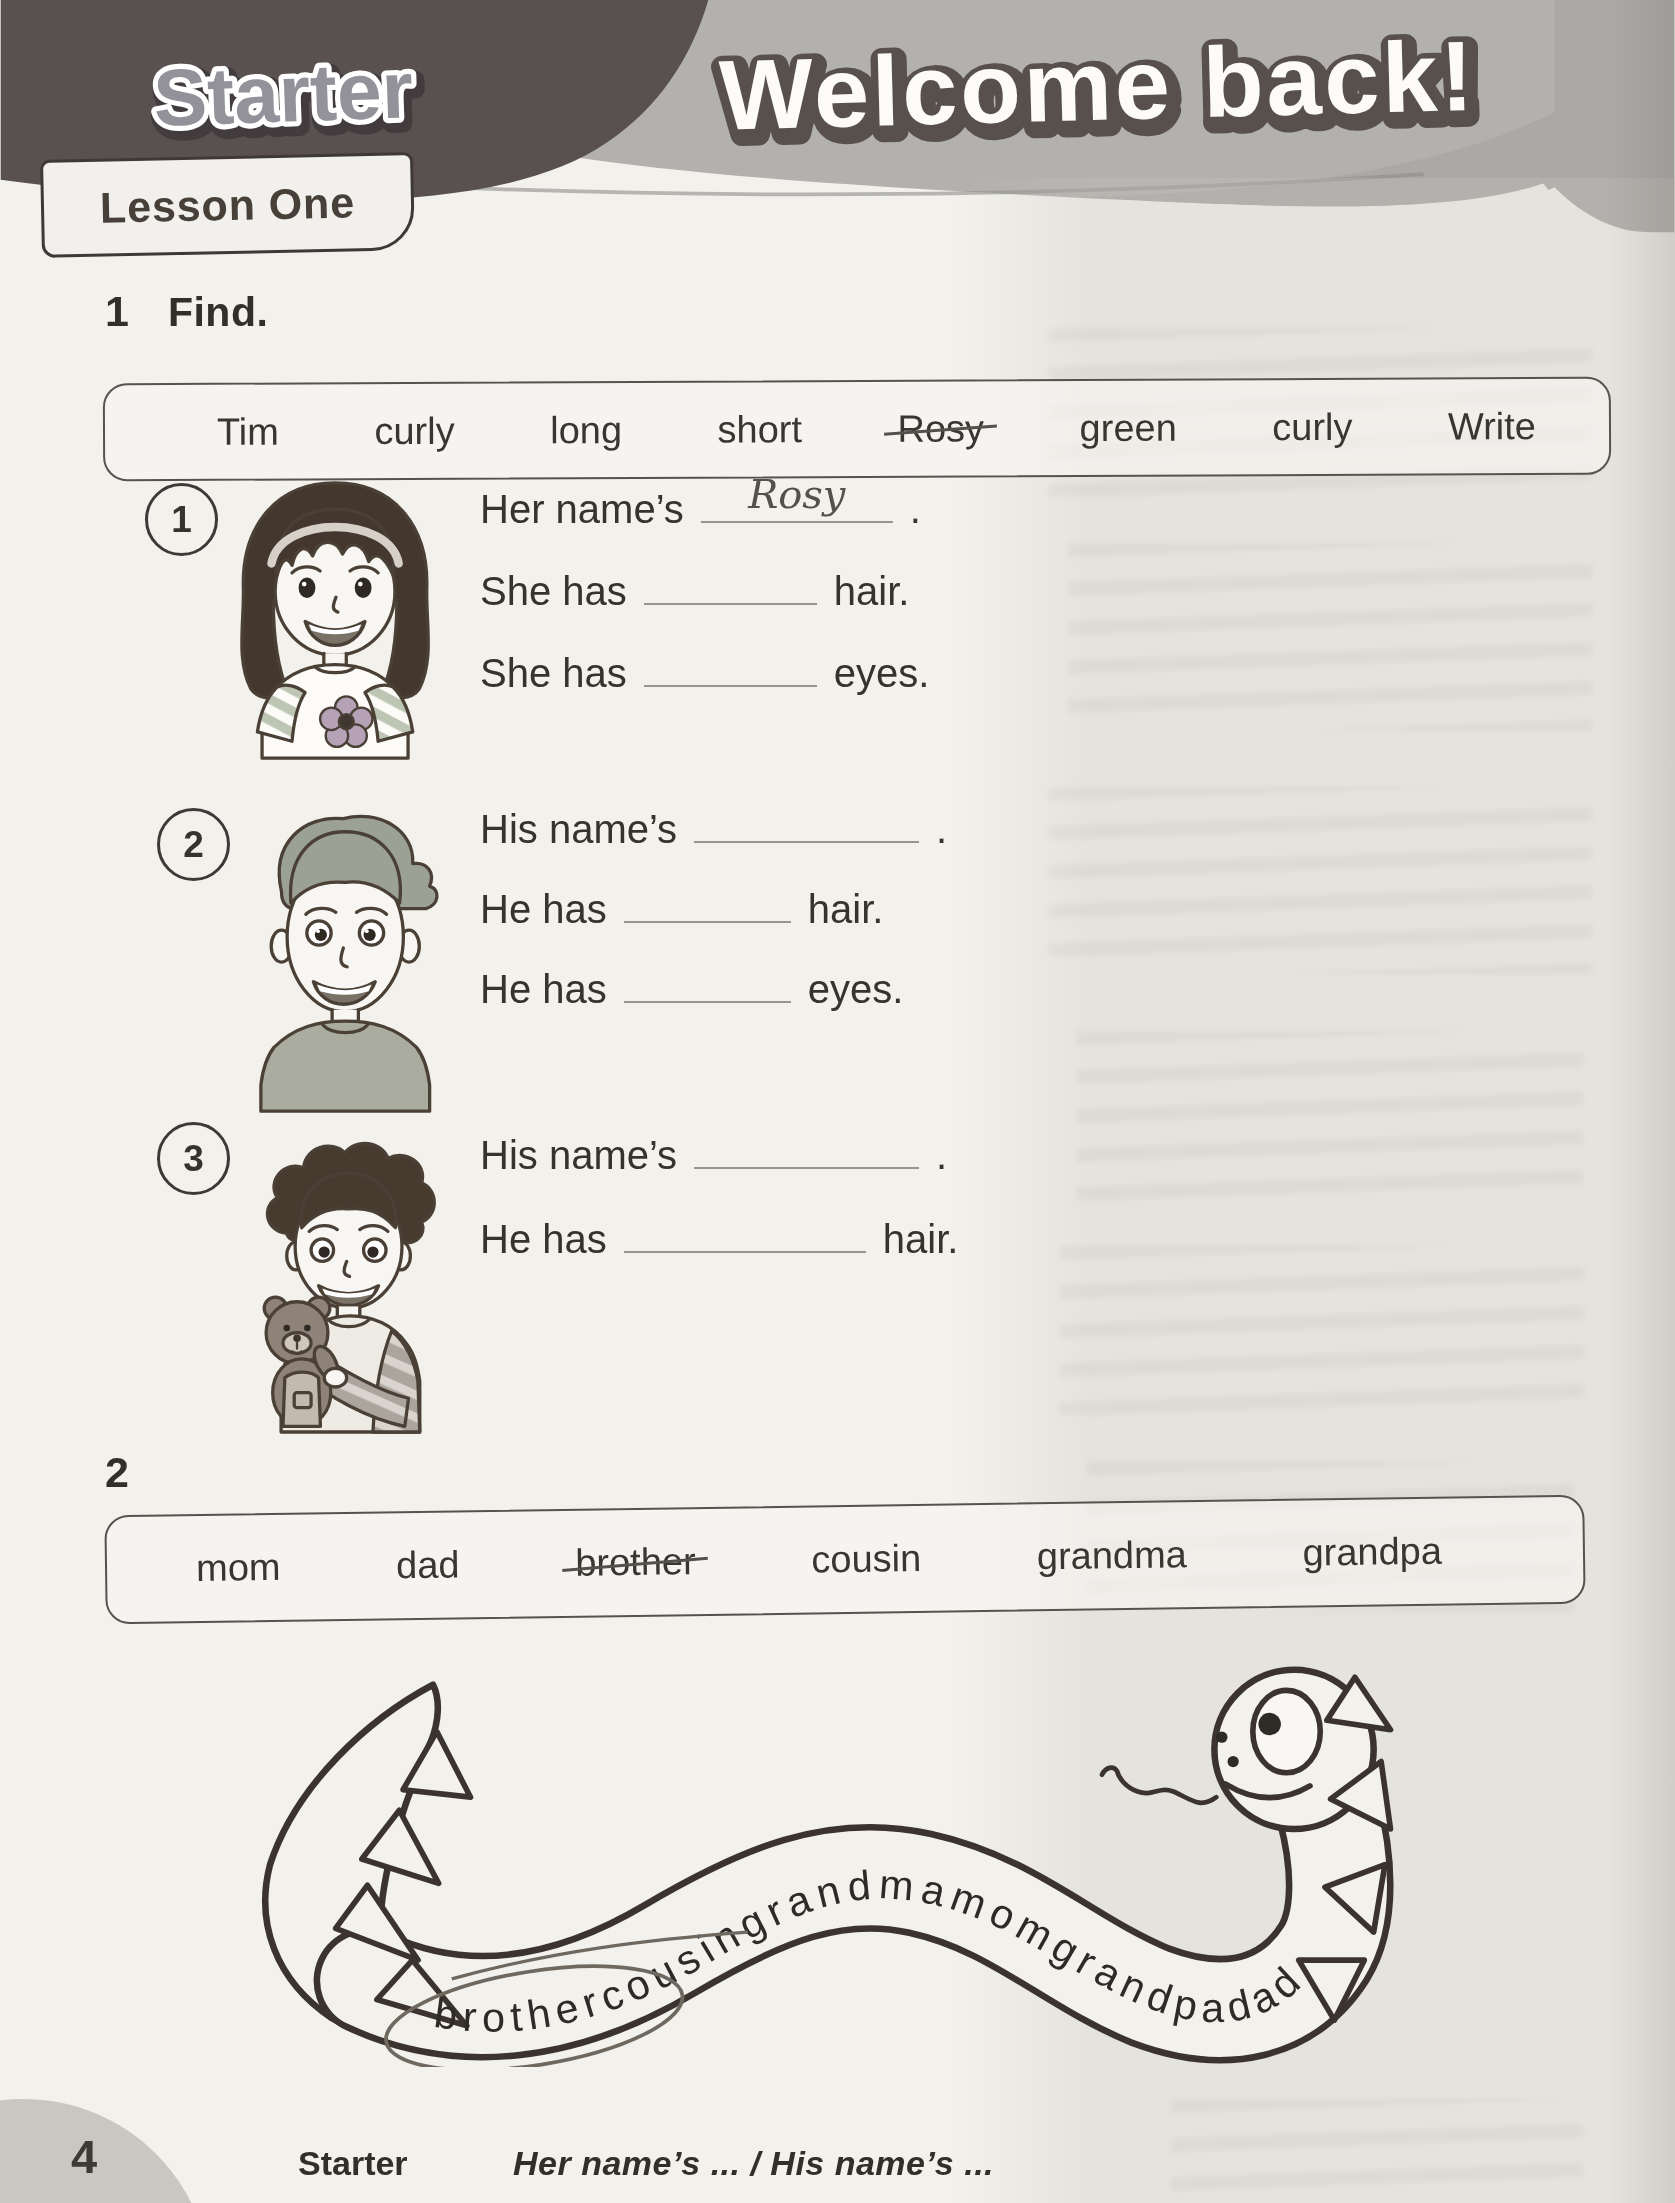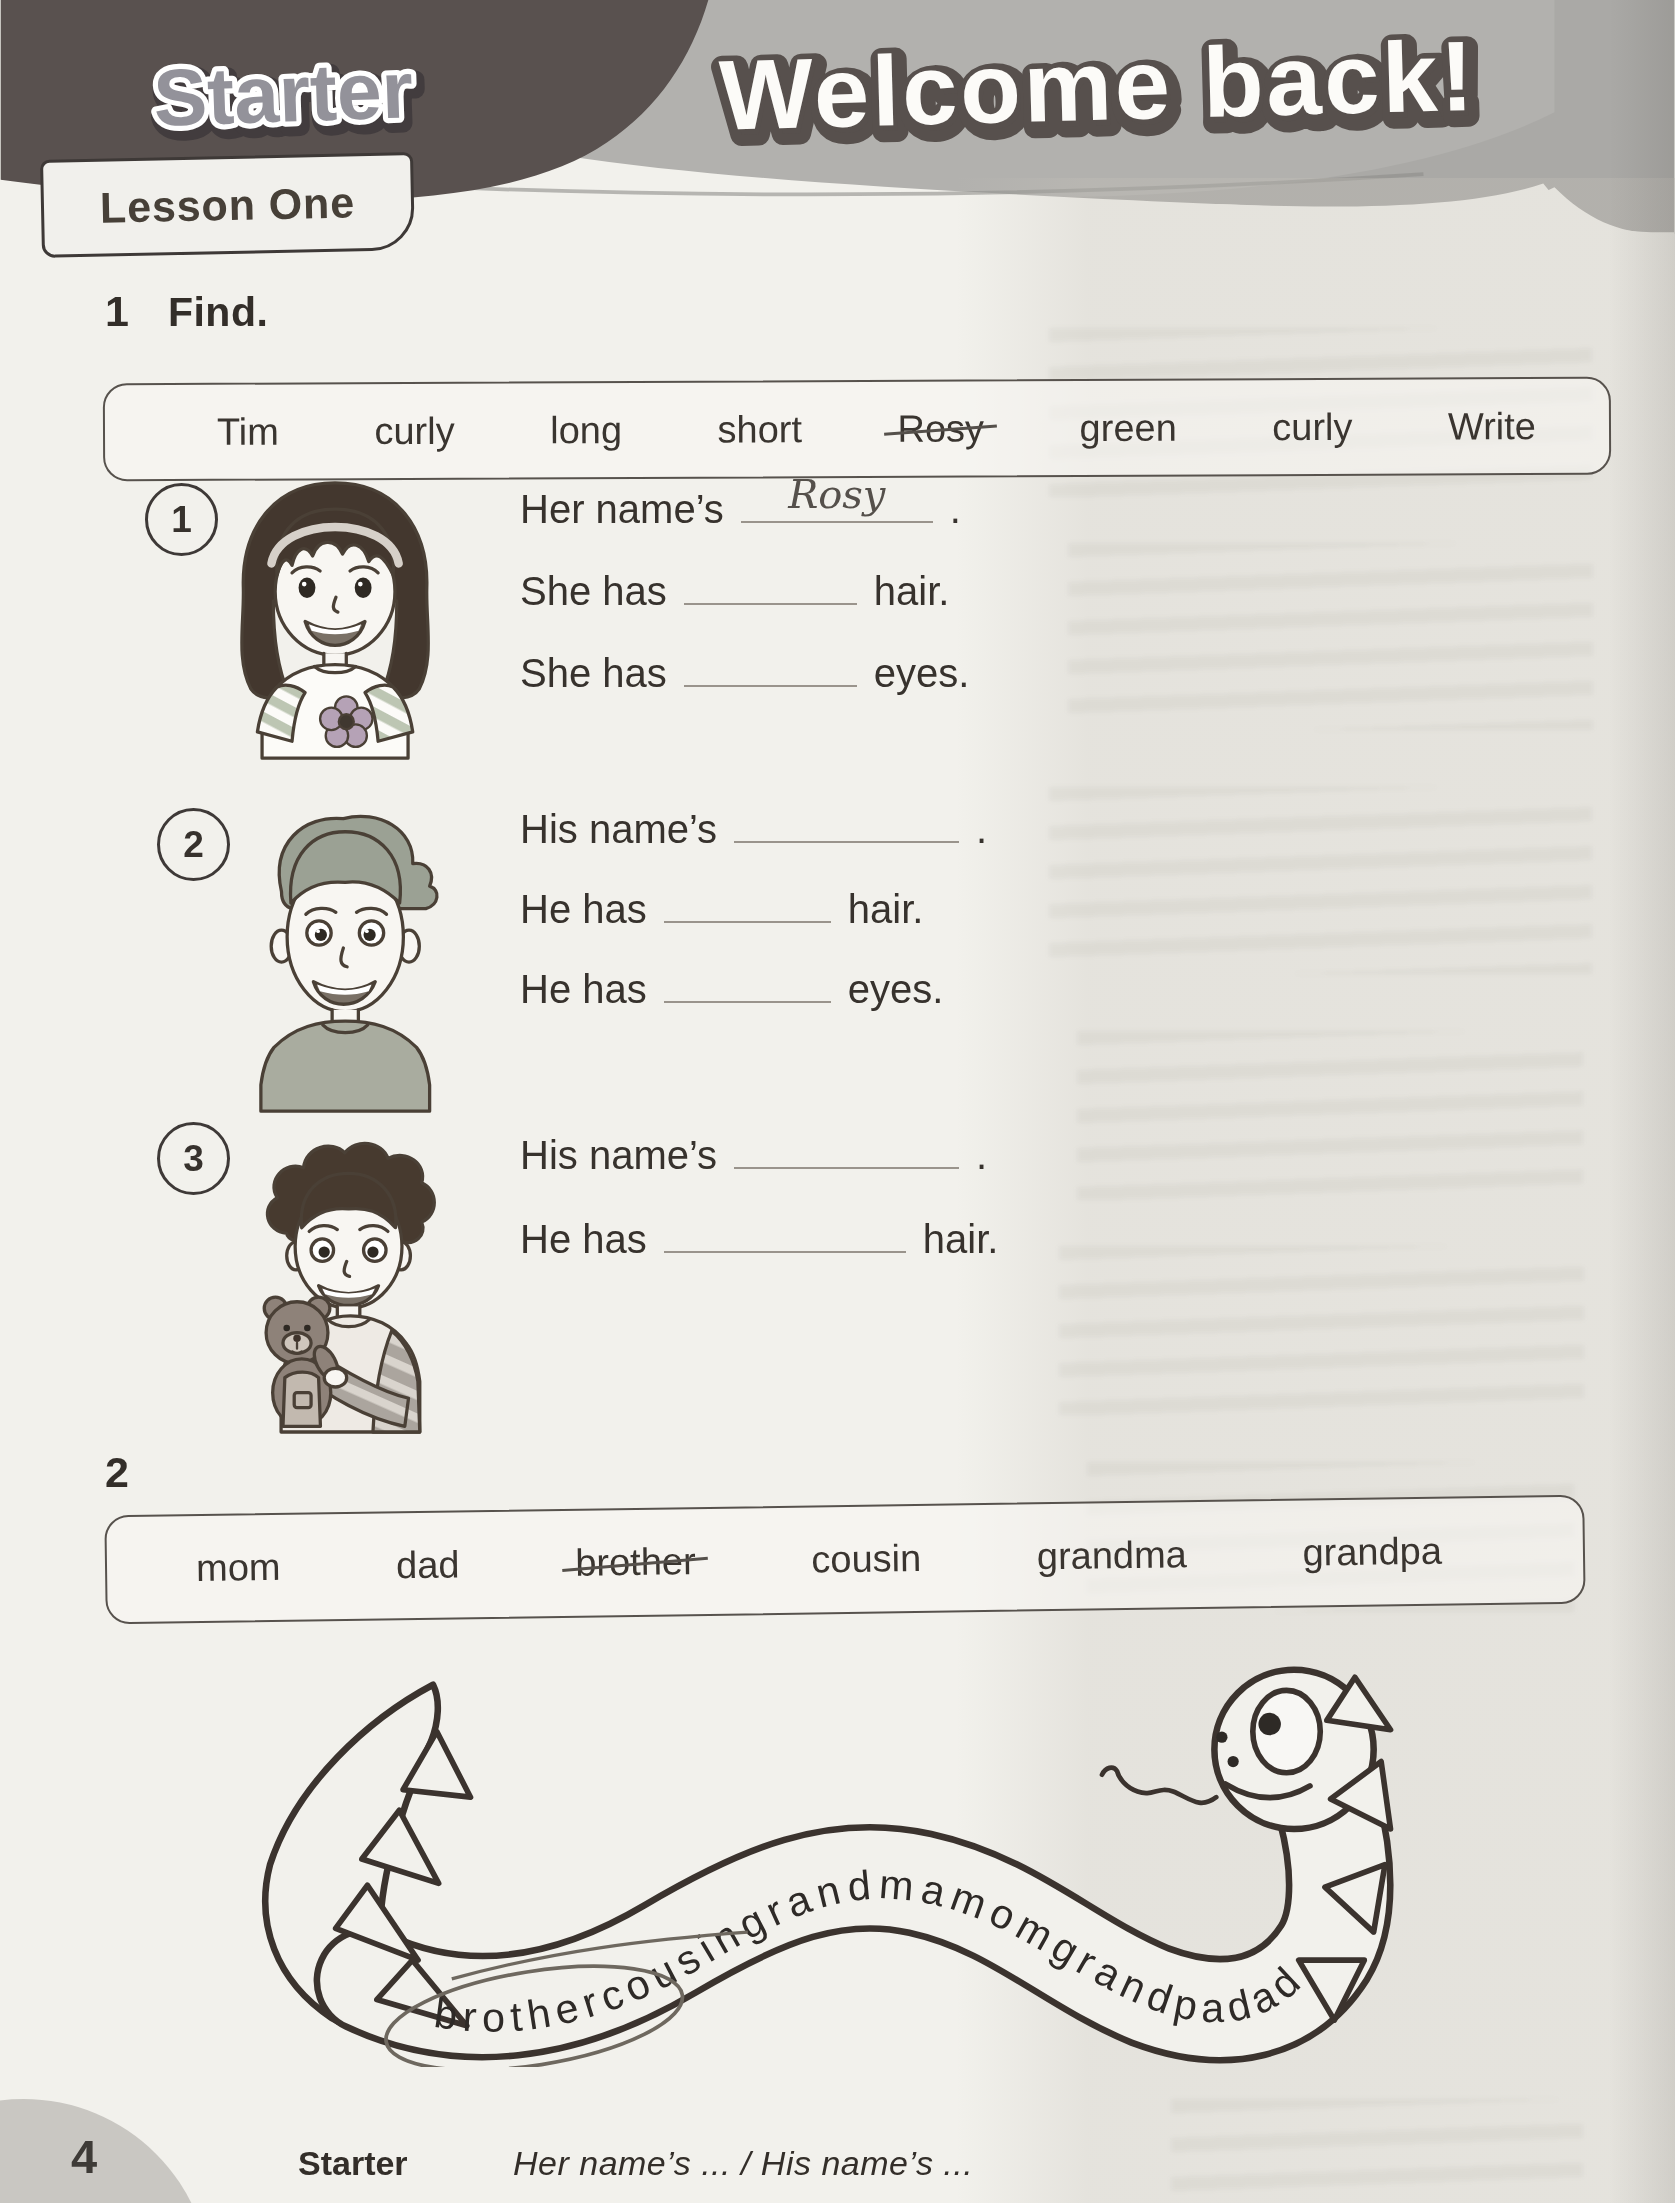--- a/index.html
+++ b/index.html
@@ -38,21 +38,21 @@
     position:absolute;left:-13px;right:-13px;top:50%;height:0;
     border-top:3.7px solid #55504b;transform:rotate(-4deg);
   }
   
   .item-circle{
     position:absolute;width:67px;height:67px;border-radius:50%;
     border:3.3px solid #3e3937;display:flex;align-items:center;justify-content:center;
     font-size:37px;font-weight:bold;color:#37322d;background:transparent;
   }
   .item-art{position:absolute;}
-  .item-text{position:absolute;display:flex;flex-direction:column;margin-left:40px;}
+  .item-text{position:absolute;display:flex;flex-direction:column;}
   .line{display:flex;align-items:baseline;font-size:40px;color:#37322d;white-space:nowrap;}
   .line .pre{margin-right:17px;}
   .line .post{margin-left:17px;}
   .blank{
     display:inline-block;position:relative;height:45px;
     border-bottom:2.8px solid #9a948c;vertical-align:baseline;
   }
   .blank .answer{
     position:absolute;left:0;right:0;bottom:3.7px;text-align:center;
     font-family:"DejaVu Serif", serif;font-style:italic;
@@ -76,21 +76,21 @@
     filter:blur(1.9px);
     pointer-events:none;
   }
   
   .footer-circle{
     position:absolute;left:-164px;top:2099px;width:375px;height:375px;
     border-radius:50%;background:#c9c7c2;
   }
   .page-number{position:absolute;left:71px;top:2129px;font-size:47px;font-weight:bold;color:#3e3b37;}
   .footer-unit{position:absolute;left:298px;top:2144px;font-size:34px;font-weight:bold;color:#332e29;}
-  .footer-ref{position:absolute;left:513px;top:2144px;font-size:34px;font-weight:normal;font-style:italic;color:#332e29;letter-spacing:0.5px;}
+  .footer-ref{position:absolute;left:513px;top:2144px;font-size:34px;font-weight:bold;font-style:italic;color:#332e29;letter-spacing:0.5px;}
 </style>
 </head>
 <body>
 
 <div class="page">
 
   <svg class="header-svg" width="1675" height="234" viewBox="0 0 1788 250">
 
     <path d="M120 0 L1788 0 L1788 250 C1740 252 1700 240 1660 200 C1600 230 1480 226 1300 218 C1050 224 820 208 640 176 C460 144 260 70 120 0 Z" fill="#aaa9a6"></path>
     <path d="M200 0 L1660 0 L1660 120 C1500 200 1240 216 1000 210 C800 204 700 190 610 168 C430 132 300 60 200 0 Z" fill="#b2b1ae"></path>

